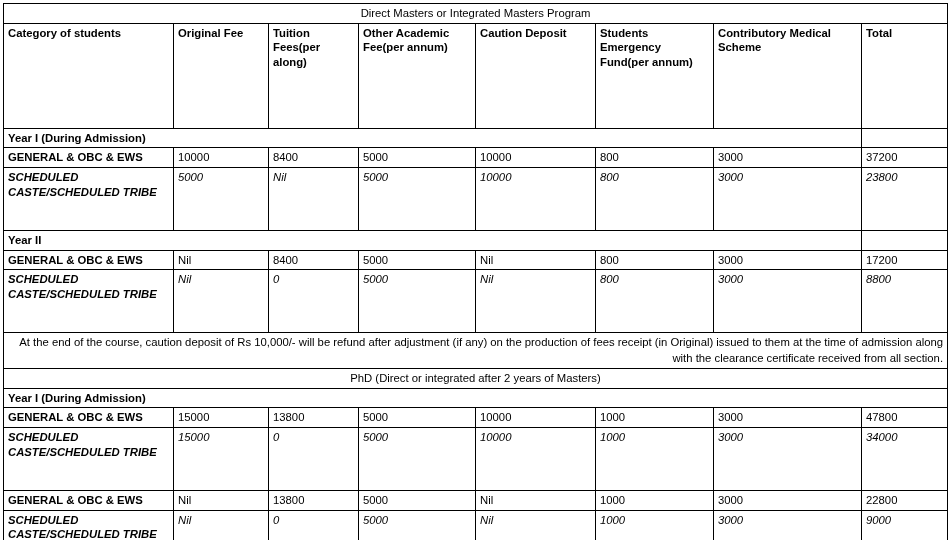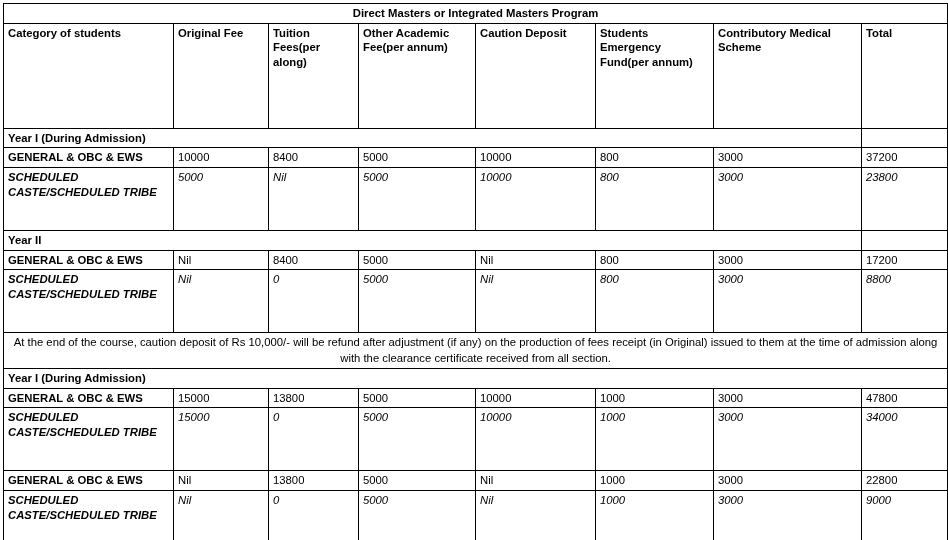--- a/index.html
+++ b/index.html
@@ -48,39 +48,39 @@
 
   
   .hdr {
     font-weight: bold;
     vertical-align: top;
   }
   .hdr-top {
     height: 100px;
   }
   .title-row td {
-    font-weight: bold;
+    font-weight: normal;
     text-align: center;
     padding-top: 1px;
     padding-bottom: 1px;
   }
   .section-row td {
     font-weight: bold;
     padding-top: 1px;
     padding-bottom: 1px;
   }
   .cat {
     font-weight: bold;
   }
   .val {
     font-weight: normal;
   }
   .note td {
     font-weight: normal;
-    text-align: center;
+    text-align: right;
     line-height: 1.35;
     padding-top: 2px;
     padding-bottom: 2px;
   }
   .row-tall td { height: 58px; font-style: italic; }
   .row-short td { height: 14px; }
   .row-title td { height: 14px; }
   .pad-l { padding-left: 9px; }
 </style>
 </head>
@@ -162,20 +162,23 @@
         <td class="val">Nil</td>
         <td class="val">800</td>
         <td class="val">3000</td>
         <td class="val">8800</td>
       </tr>
 
       <tr class="note">
         <td colspan="8">At the end of the course, caution deposit of Rs 10,000/- will be refund after adjustment (if any) on the production of fees receipt (in Original) issued to them at the time of admission along with the clearance certificate received from all section.</td>
       </tr>
 
+      <tr class="title-row row-title">
+        <td colspan="8">PhD (Direct or integrated  after 2 years of Masters)</td>
+      </tr>
 
       <tr class="section-row row-title">
         <td colspan="8">Year I (During Admission)</td>
       </tr>
       <tr class="row-short">
         <td class="cat">GENERAL &amp; OBC &amp; EWS</td>
         <td class="val">15000</td>
         <td class="val">13800</td>
         <td class="val">5000</td>
         <td class="val">10000</td>

